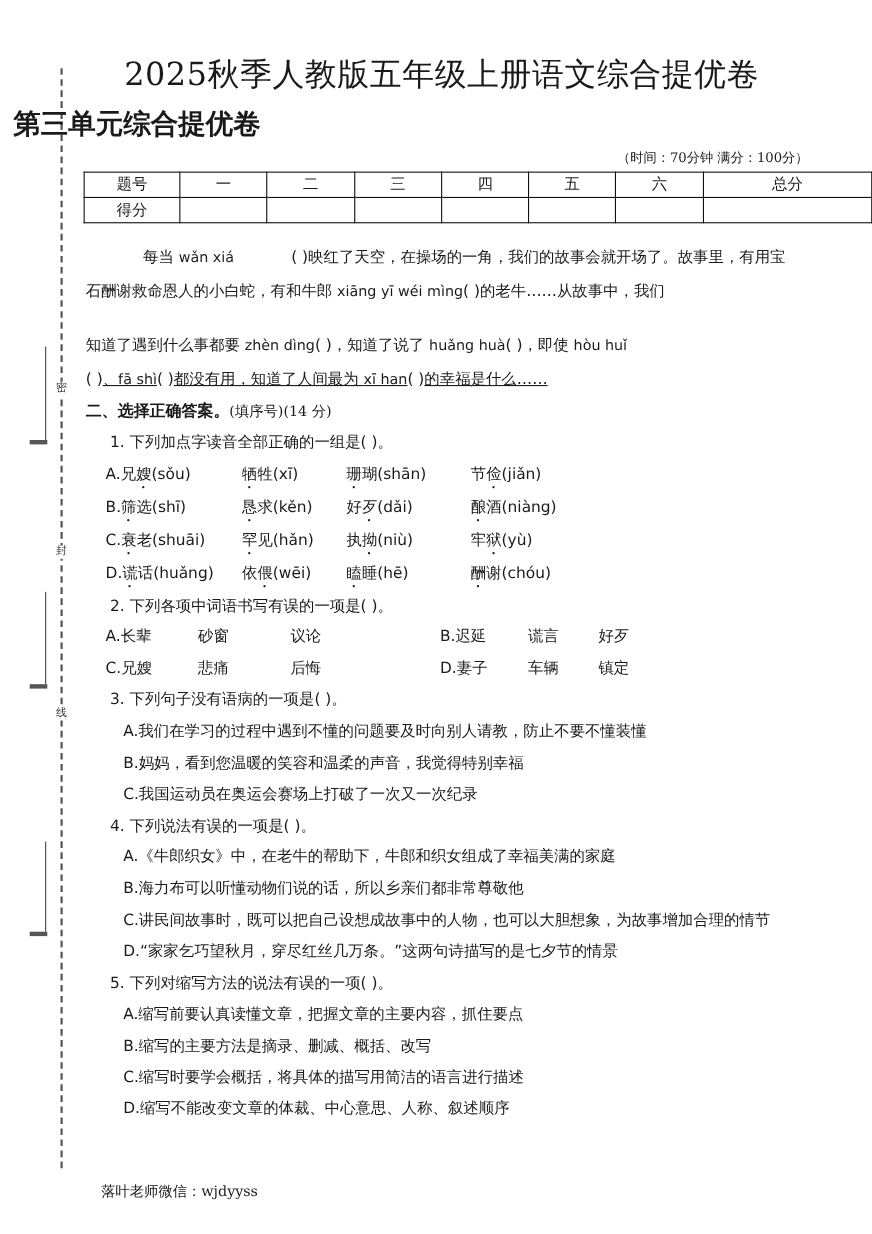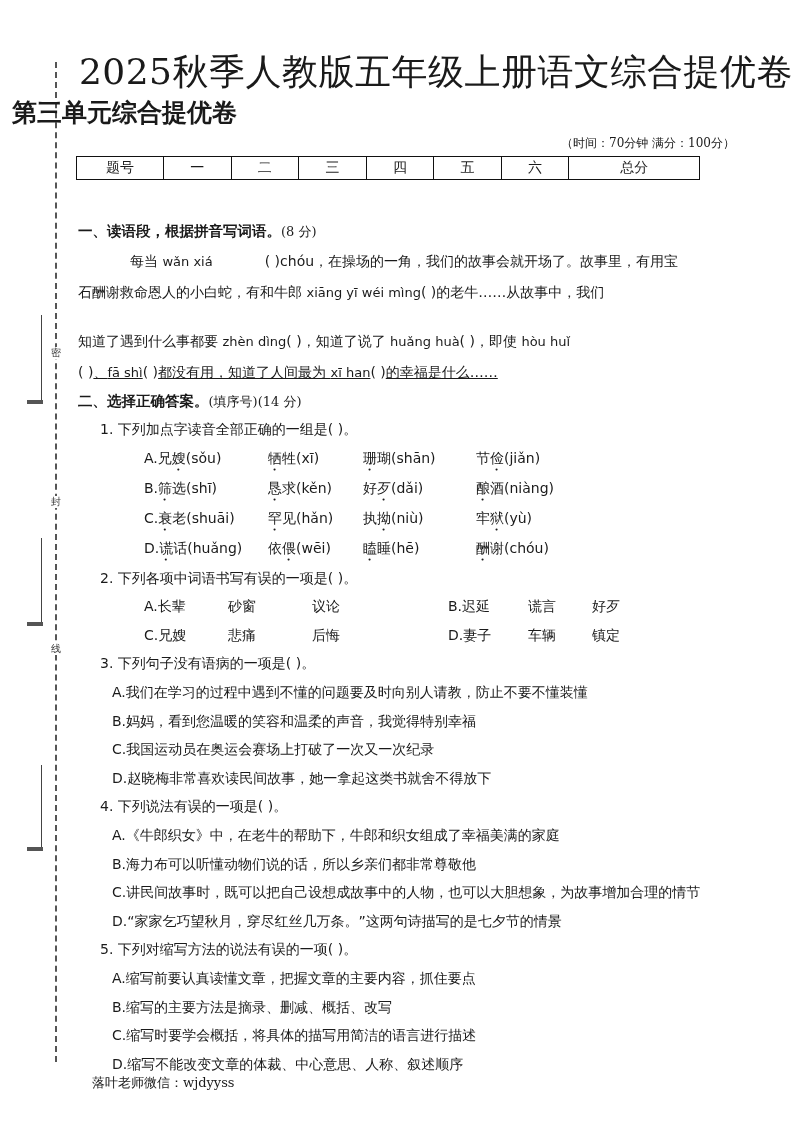--- a/index.html
+++ b/index.html
@@ -9,44 +9,44 @@
   
   .bind-line { position: absolute; left: 55px; top: 62px; height: 1000px; width: 0;
                border-left: 2px dashed #555; }
   .bind-char { position: absolute; left: 48px; width: 16px; font-size: 10px; line-height: 12px;
                background: #fff; text-align: center; color: #333; }
   .name-line { position: absolute; left: 41px; width: 0; border-left: 1.5px solid #444; }
   .name-label { position: absolute; left: 27px; width: 16px; background: #555; color: #fff;
                 font-size: 11px; line-height: 14px; text-align: center; padding: 2px 0;
                 writing-mode: vertical-rl; transform: rotate(180deg); }
 
-  .main-title { position: absolute; left: 0; width: 793px; top: 48px; text-align: right;
-                font-family: "DejaVu Serif", serif; font-size: 36px; letter-spacing: 0.5px;
+  .main-title { position: absolute; left: 0; width: 793px; top: 48px; text-align: center;
+                font-family: "DejaVu Serif", serif; font-size: 29px; letter-spacing: 0.5px;
                 padding-left: 10px; box-sizing: border-box; }
   .sub-title { position: absolute; left: 0; width: 793px; top: 96px; 
                font-family: "DejaVu Sans", sans-serif; font-weight: bold; font-size: 25px;
                padding-left: 12px; box-sizing: border-box; }
   .exam-info { position: absolute; right: 58px; top: 135px; font-size: 12px; }
 
-  table.score { position: absolute; left: 76px; top: 156px; width: 624px;
+  table.score { position: absolute; left: 76px; top: 156px; width: 717px;
                 border-collapse: collapse; font-size: 14px; }
   table.score td { border: 1.2px solid #111; height: 22px; text-align: center; padding: 0;
                    font-family: "DejaVu Serif", serif; }
   table.score td.rowhead { width: 86px; }
 
   .content { position: absolute; left: 78px; top: 218px; width: 700px;
              font-family: "DejaVu Sans", sans-serif; font-size: 14px; }
   .section-head { font-weight: bold; font-size: 14.5px; line-height: 26px; }
   .section-head .pts { font-weight: normal; font-family: "DejaVu Serif", serif; font-size: 13px; }
   .para { text-indent: 52px; line-height: 29px; margin: 2px 0 0 0; padding-left: 0; }
   .para .py { font-family: "DejaVu Sans", sans-serif; font-size: 13px; }
   .blank { display: inline-block; }
 
   .q { margin-left: 22px; line-height: 28.6px; }
-  .opts { margin-left: 66px; }
+  .opts { margin-left: 18px; }
   .opt-row { line-height: 28.6px; display: flex; }
   .opt-row .cell { display: inline-block; }
   .c1 { width: 124px; } .c2 { width: 95px; } .c3 { width: 113px; }
   .w1 { width: 84px; } .w2 { width: 84px; } .w3 { width: 136px; } .w4 { width: 80px; } .w5 { width: 64px; }
   .dot { text-emphasis: dot; text-emphasis-position: under; -webkit-text-emphasis: dot; -webkit-text-emphasis-position: under; }
   .sent { margin-left: 34px; line-height: 28.6px; }
 
   .footer { position: absolute; left: 92px; top: 1074px; font-size: 13px;
             font-family: "DejaVu Serif", serif; }
 </style>
@@ -74,30 +74,37 @@
       <tr>
     <td class="rowhead">题号</td>
     <td>一</td>
     <td>二</td>
     <td>三</td>
     <td>四</td>
     <td>五</td>
     <td>六</td>
     <td>总分</td>
   </tr>
+  <tr>
+    <td class="rowhead">得分</td>
+    <td></td>
+    <td></td>
+    <td></td>
+    <td></td>
+    <td></td>
+    <td></td>
+    <td></td>
+  </tr>
 </tbody>
   </table>
 
 <div class="content">
 
-  <div class="section-head">
-    <span>一、读语段，根据拼音写词语。</span><span class="pts">(8 分)</span>
-  </div>
   <div class="para">
-    <span>每当 </span><span class="py">wǎn xiá</span><span class="blank">(          )</span><span>chóu，在操场的一角，我们的故事会就开场了。故事里，有用宝</span>
+    <span>每当 </span><span class="py">wǎn xiá</span><span class="blank">(          )</span><span>映红了天空，在操场的一角，我们的故事会就开场了。故事里，有用宝</span>
   </div>
   <div class="para" style="text-indent:0;">
     <span>石酬谢救命恩人的小白蛇，有和牛郎 </span><span class="py">xiāng yī wéi mìng</span><span class="blank">(                    )</span><span>的老牛……从故事中，我们</span>
   </div>
   <div class="para" style="text-indent:0;margin-top:20px;">
     <span>知道了遇到什么事都要 </span><span class="py">zhèn dìng</span><span class="blank">(          )</span><span>，知道了说了 </span><span class="py">huǎng huà</span><span class="blank">(          )</span><span>，即使 </span><span class="py">hòu huǐ</span>
   </div>
   <div class="para" style="text-indent:0;text-decoration:underline;">
     <span class="blank">(          )</span><span>、</span><span class="py">fā shì</span><span class="blank">(          )</span><span>都没有用，知道了人间最为 </span><span class="py">xī han</span><span class="blank">(          )</span><span>的幸福是什么……</span>
   </div>
@@ -151,21 +158,20 @@
       <span class="cell w4">D.妻子</span>
       <span class="cell w5">车辆</span>
       <span class="cell">镇定</span>
     </div>
   </div>
 
   <div class="q">3. 下列句子没有语病的一项是(      )。</div>
   <div class="sent">A.我们在学习的过程中遇到不懂的问题要及时向别人请教，防止不要不懂装懂</div>
   <div class="sent">B.妈妈，看到您温暖的笑容和温柔的声音，我觉得特别幸福</div>
   <div class="sent">C.我国运动员在奥运会赛场上打破了一次又一次纪录</div>
-  <div class="sent">D.赵晓梅非常喜欢读民间故事，她一拿起这类书就舍不得放下</div>
 
   <div class="q">4. 下列说法有误的一项是(      )。</div>
   <div class="sent">A.《牛郎织女》中，在老牛的帮助下，牛郎和织女组成了幸福美满的家庭</div>
   <div class="sent">B.海力布可以听懂动物们说的话，所以乡亲们都非常尊敬他</div>
   <div class="sent" style="white-space:nowrap;">C.讲民间故事时，既可以把自己设想成故事中的人物，也可以大胆想象，为故事增加合理的情节</div>
   <div class="sent">D.“家家乞巧望秋月，穿尽红丝几万条。”这两句诗描写的是七夕节的情景</div>
 
   <div class="q">5. 下列对缩写方法的说法有误的一项(      )。</div>
   <div class="sent">A.缩写前要认真读懂文章，把握文章的主要内容，抓住要点</div>
   <div class="sent">B.缩写的主要方法是摘录、删减、概括、改写</div>

